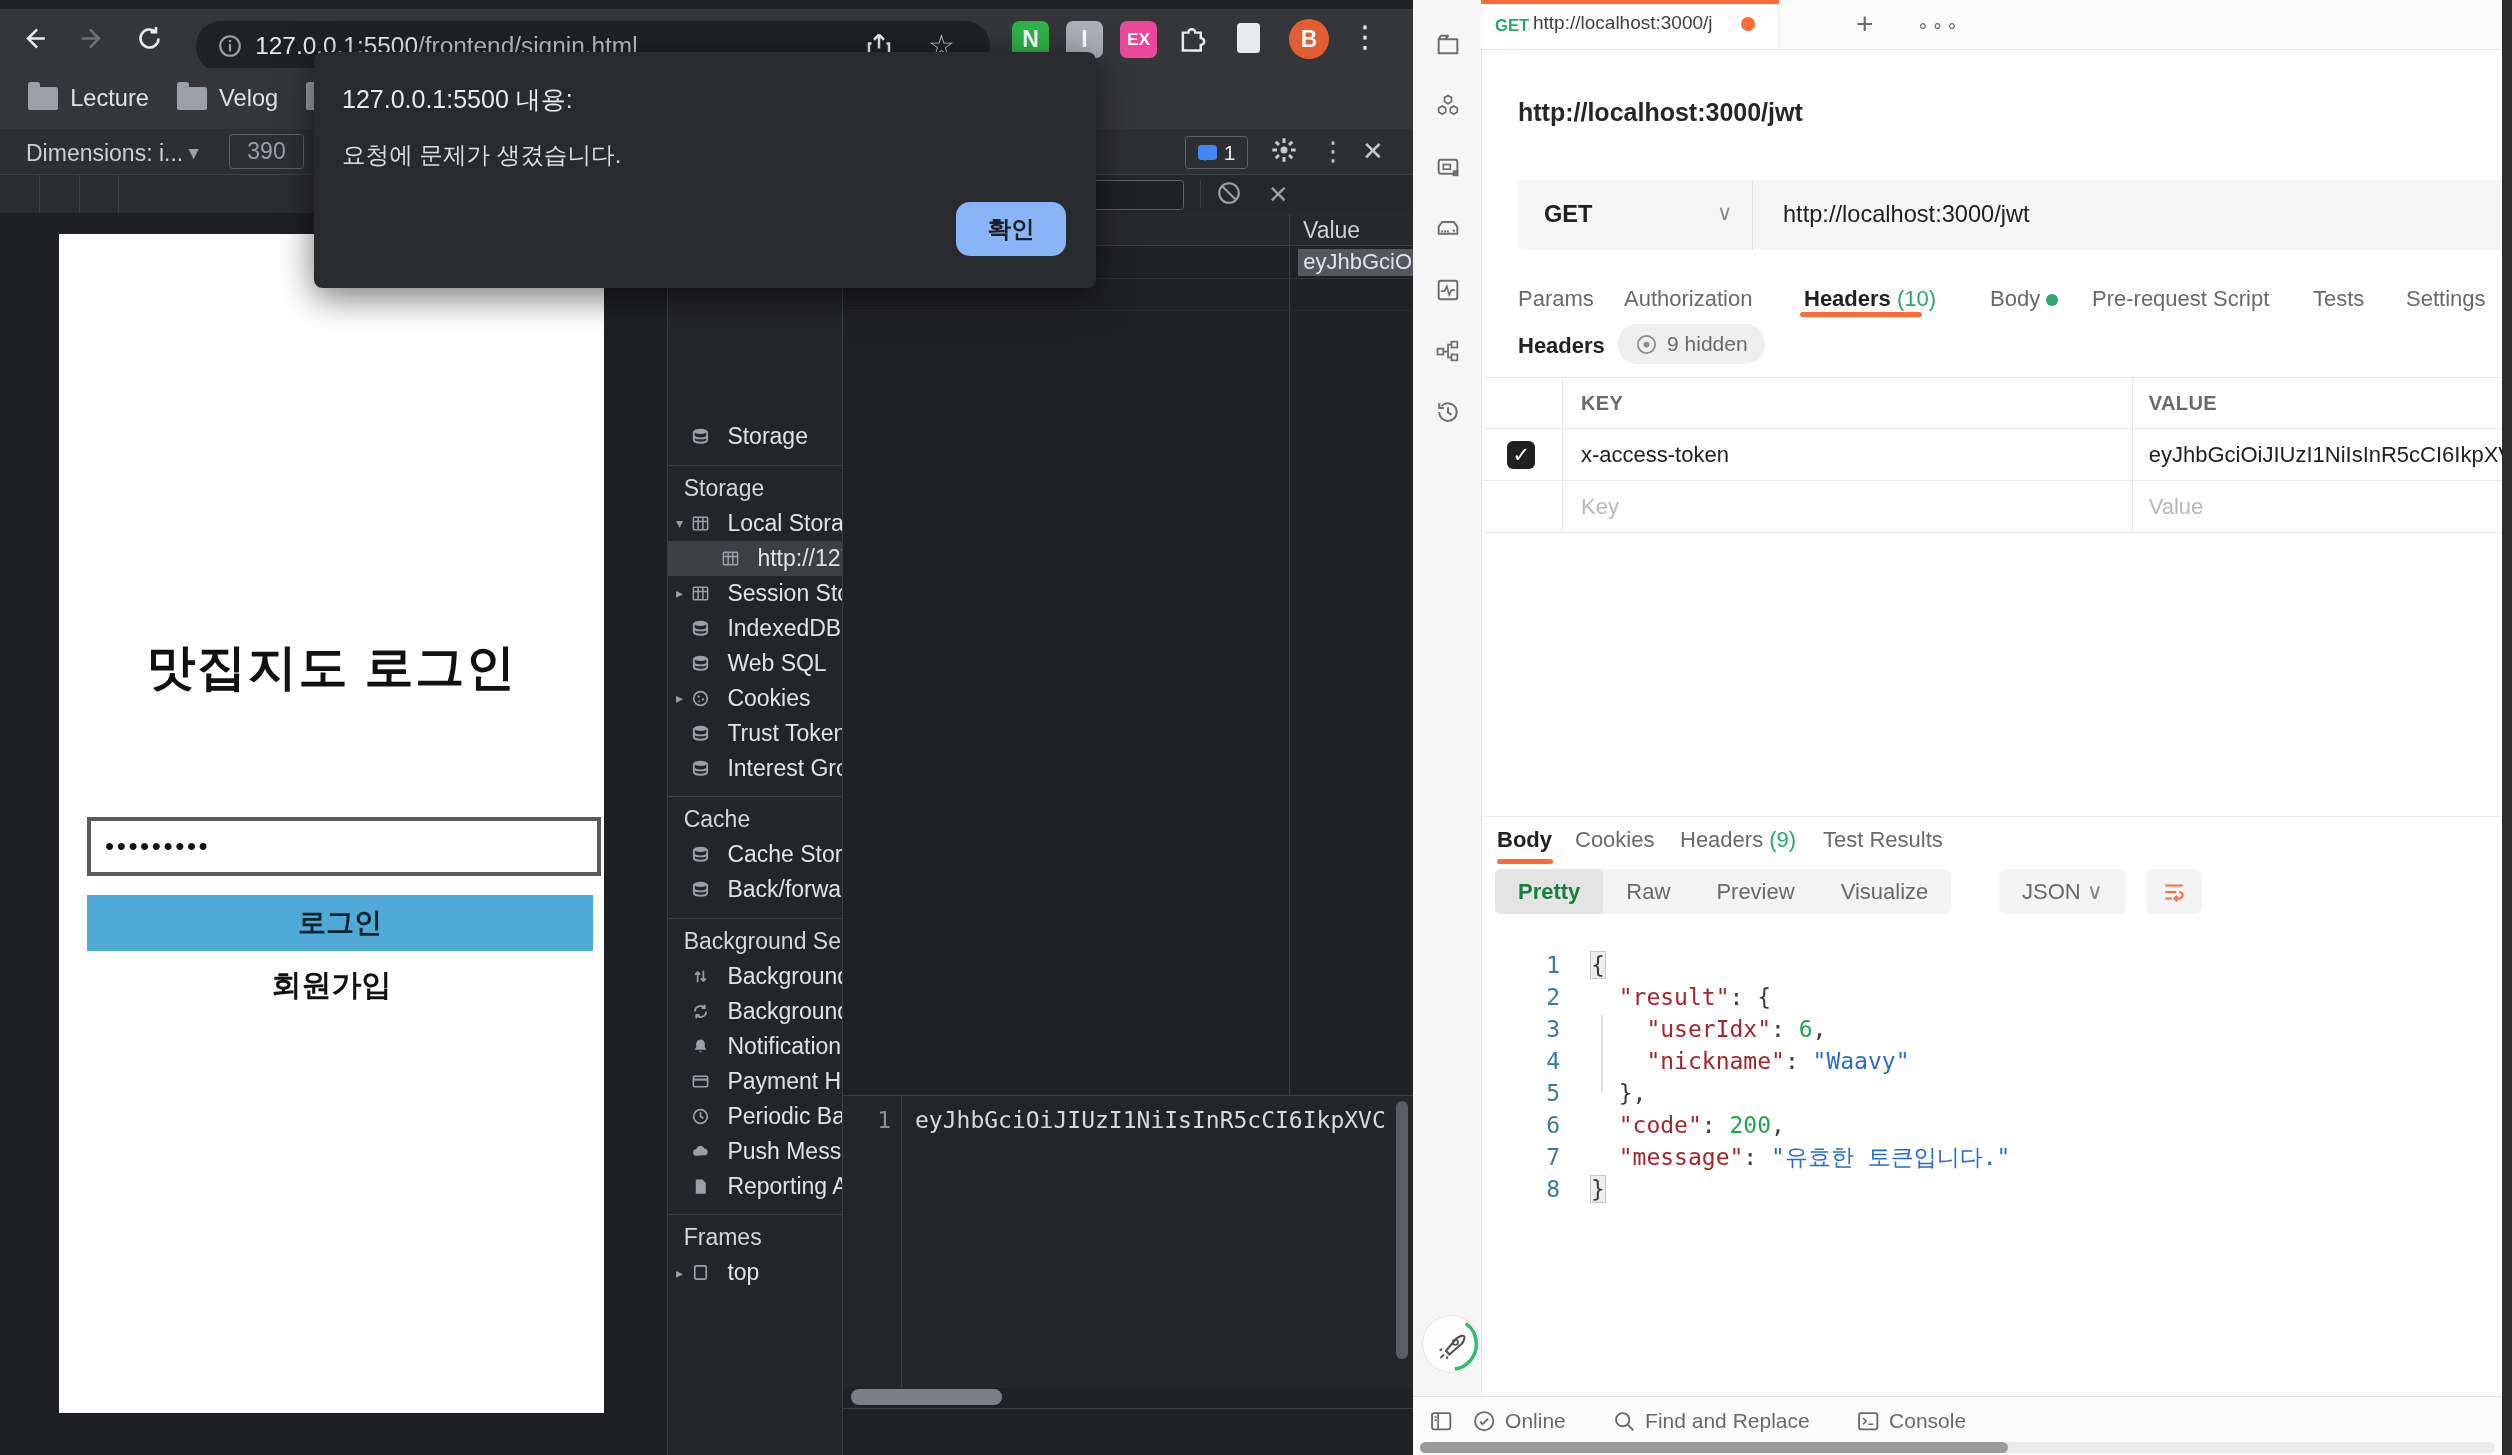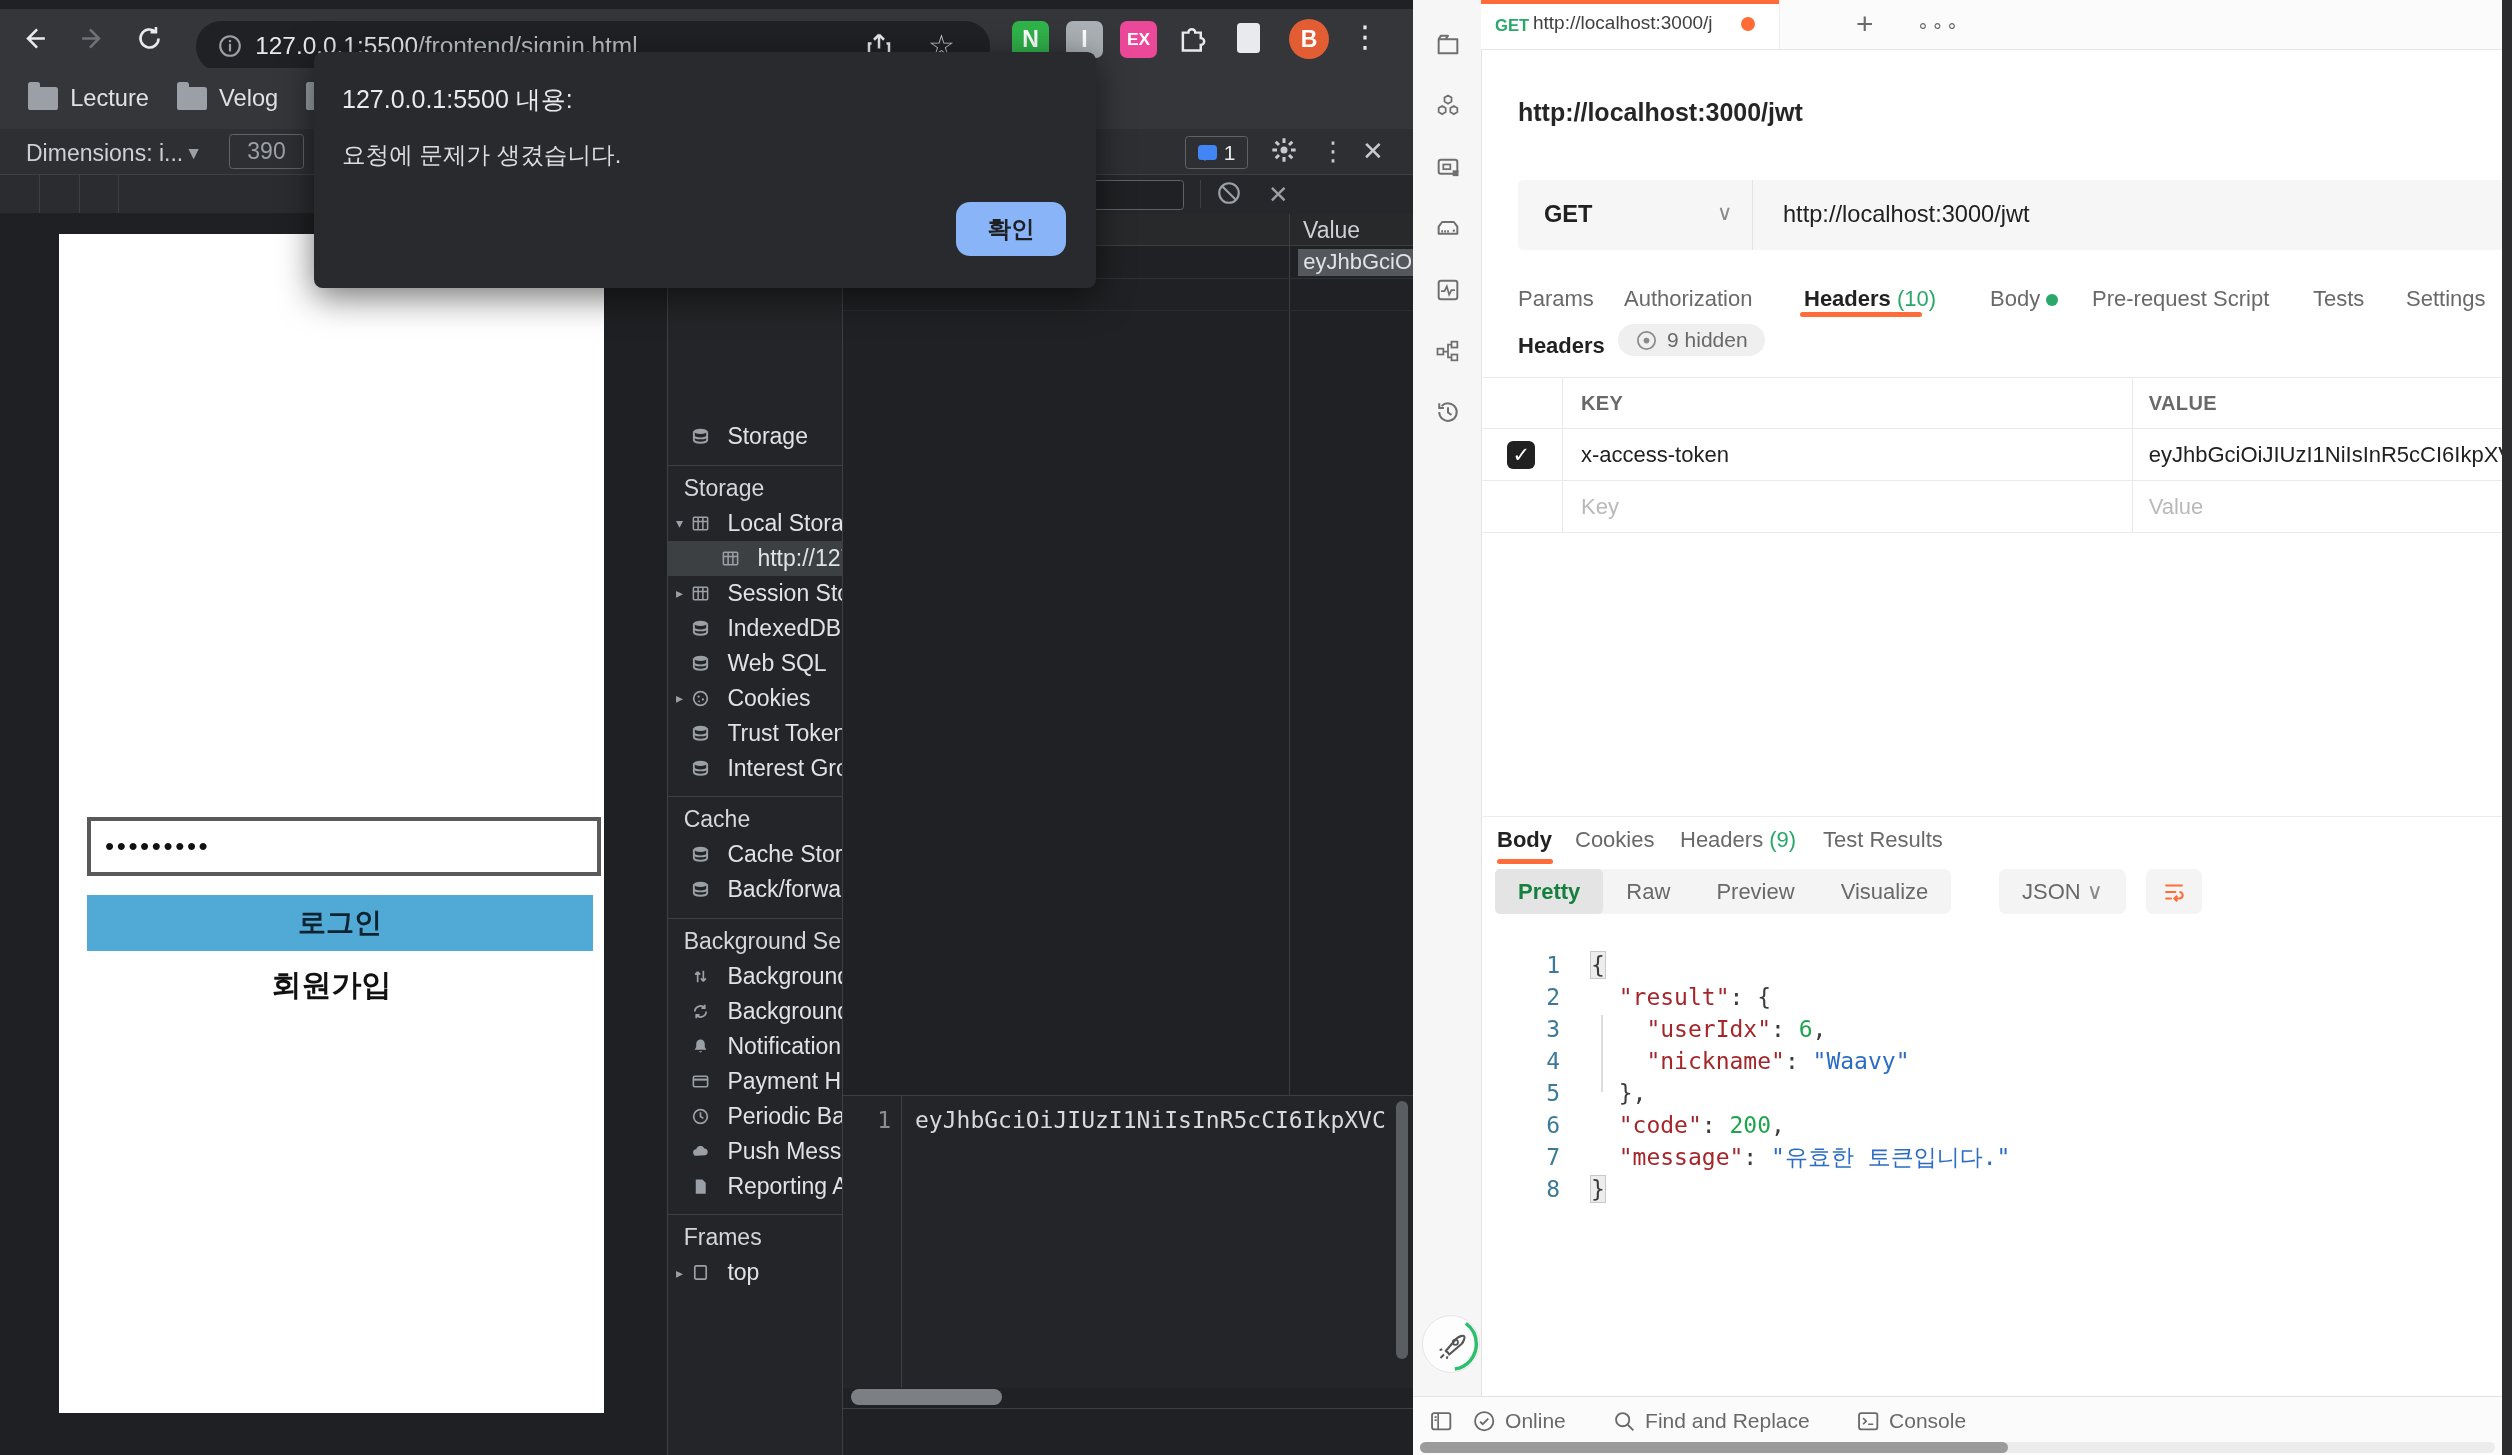--- a/index.html
+++ b/index.html
@@ -94,21 +94,21 @@
   #pm-reqbar{position:absolute;left:105px;top:180px;width:987px;height:70px;background:#f6f6f6;border-radius:5.2px;}
   #pm-method{position:absolute;left:0;top:0;width:234px;height:70px;border-right:0.9px solid #e3e3e3;}
   #pm-method .v{position:absolute;left:26px;top:21px;color:#212121;font-size:23.6px;font-weight:bold;}
   #pm-method .c{position:absolute;left:199px;top:21px;color:#8a8a8a;font-size:21px;}
   #pm-url{position:absolute;left:265px;top:21px;color:#212121;font-size:23.6px;}
   .pm-tabs{position:absolute;color:#696969;font-size:22px;white-space:nowrap;}
   .pm-tabs b{color:#212121;font-weight:bold;}
   .grn{color:#29a86a;}
   #req-underline{position:absolute;left:387px;top:312px;width:122px;height:5.2px;background:#ff6c37;border-radius:2.6px;}
   #hdr-label{position:absolute;left:105px;top:333px;color:#212121;font-size:22px;font-weight:bold;}
-  #hdr-pill{position:absolute;left:205px;top:324px;height:32px;padding:0 17.4px;background:#efefef;border-radius:19px;display:flex;align-items:center;gap:8.7px;color:#696969;font-size:21px;}
+  #hdr-pill{position:absolute;left:205px;top:324px;height:40px;padding:0 17.4px;background:#efefef;border-radius:19px;display:flex;align-items:center;gap:8.7px;color:#696969;font-size:21px;}
   
   #pm-table{position:absolute;left:70px;top:377px;width:1029px;}
   .pt-row{position:relative;height:51px;border-bottom:0.9px solid #e9e9e9;}
   .pt-row.head{height:50px;border-top:0.9px solid #e9e9e9;}
   #pm-table .c1{position:absolute;left:0;top:0;width:79px;height:100%;border-right:0.9px solid #e9e9e9;}
   #pm-table .c2{position:absolute;left:79px;top:0;width:571px;height:100%;border-right:0.9px solid #e9e9e9;padding-left:19px;box-sizing:border-box;display:flex;align-items:center;}
   #pm-table .c3{position:absolute;left:650px;top:0;width:379px;height:100%;padding-left:15.7px;box-sizing:border-box;display:flex;align-items:center;overflow:hidden;}
   .colh{color:#696969;font-size:20px;font-weight:bold;letter-spacing:0.4px;}
   .cellv{color:#212121;font-size:22px;white-space:nowrap;}
   .ph{color:#b9b9b9;font-size:22px;}
@@ -205,20 +205,21 @@
       <div id="widthbox">390</div>
     </div>
     <div id="ruler">
       <i style="left:39px"></i>
         <i style="left:79px"></i>
         <i style="left:118px"></i>
         <i style="left:381px"></i>
     </div>
 
     <div id="page">
+      <div id="page-title">맛집지도 로그인</div>
       <input id="pass-input" class="pinput" value="•••••••••" style="">
       <button id="login-btn">로그인</button>
       <div id="signup">회원가입</div>
     </div>
 
     <div id="devtools">
       <div id="dt-tabsrow">
         <div id="dt-badgebox">
           <span class="bubble"></span>
           <span class="cnt">1</span>

